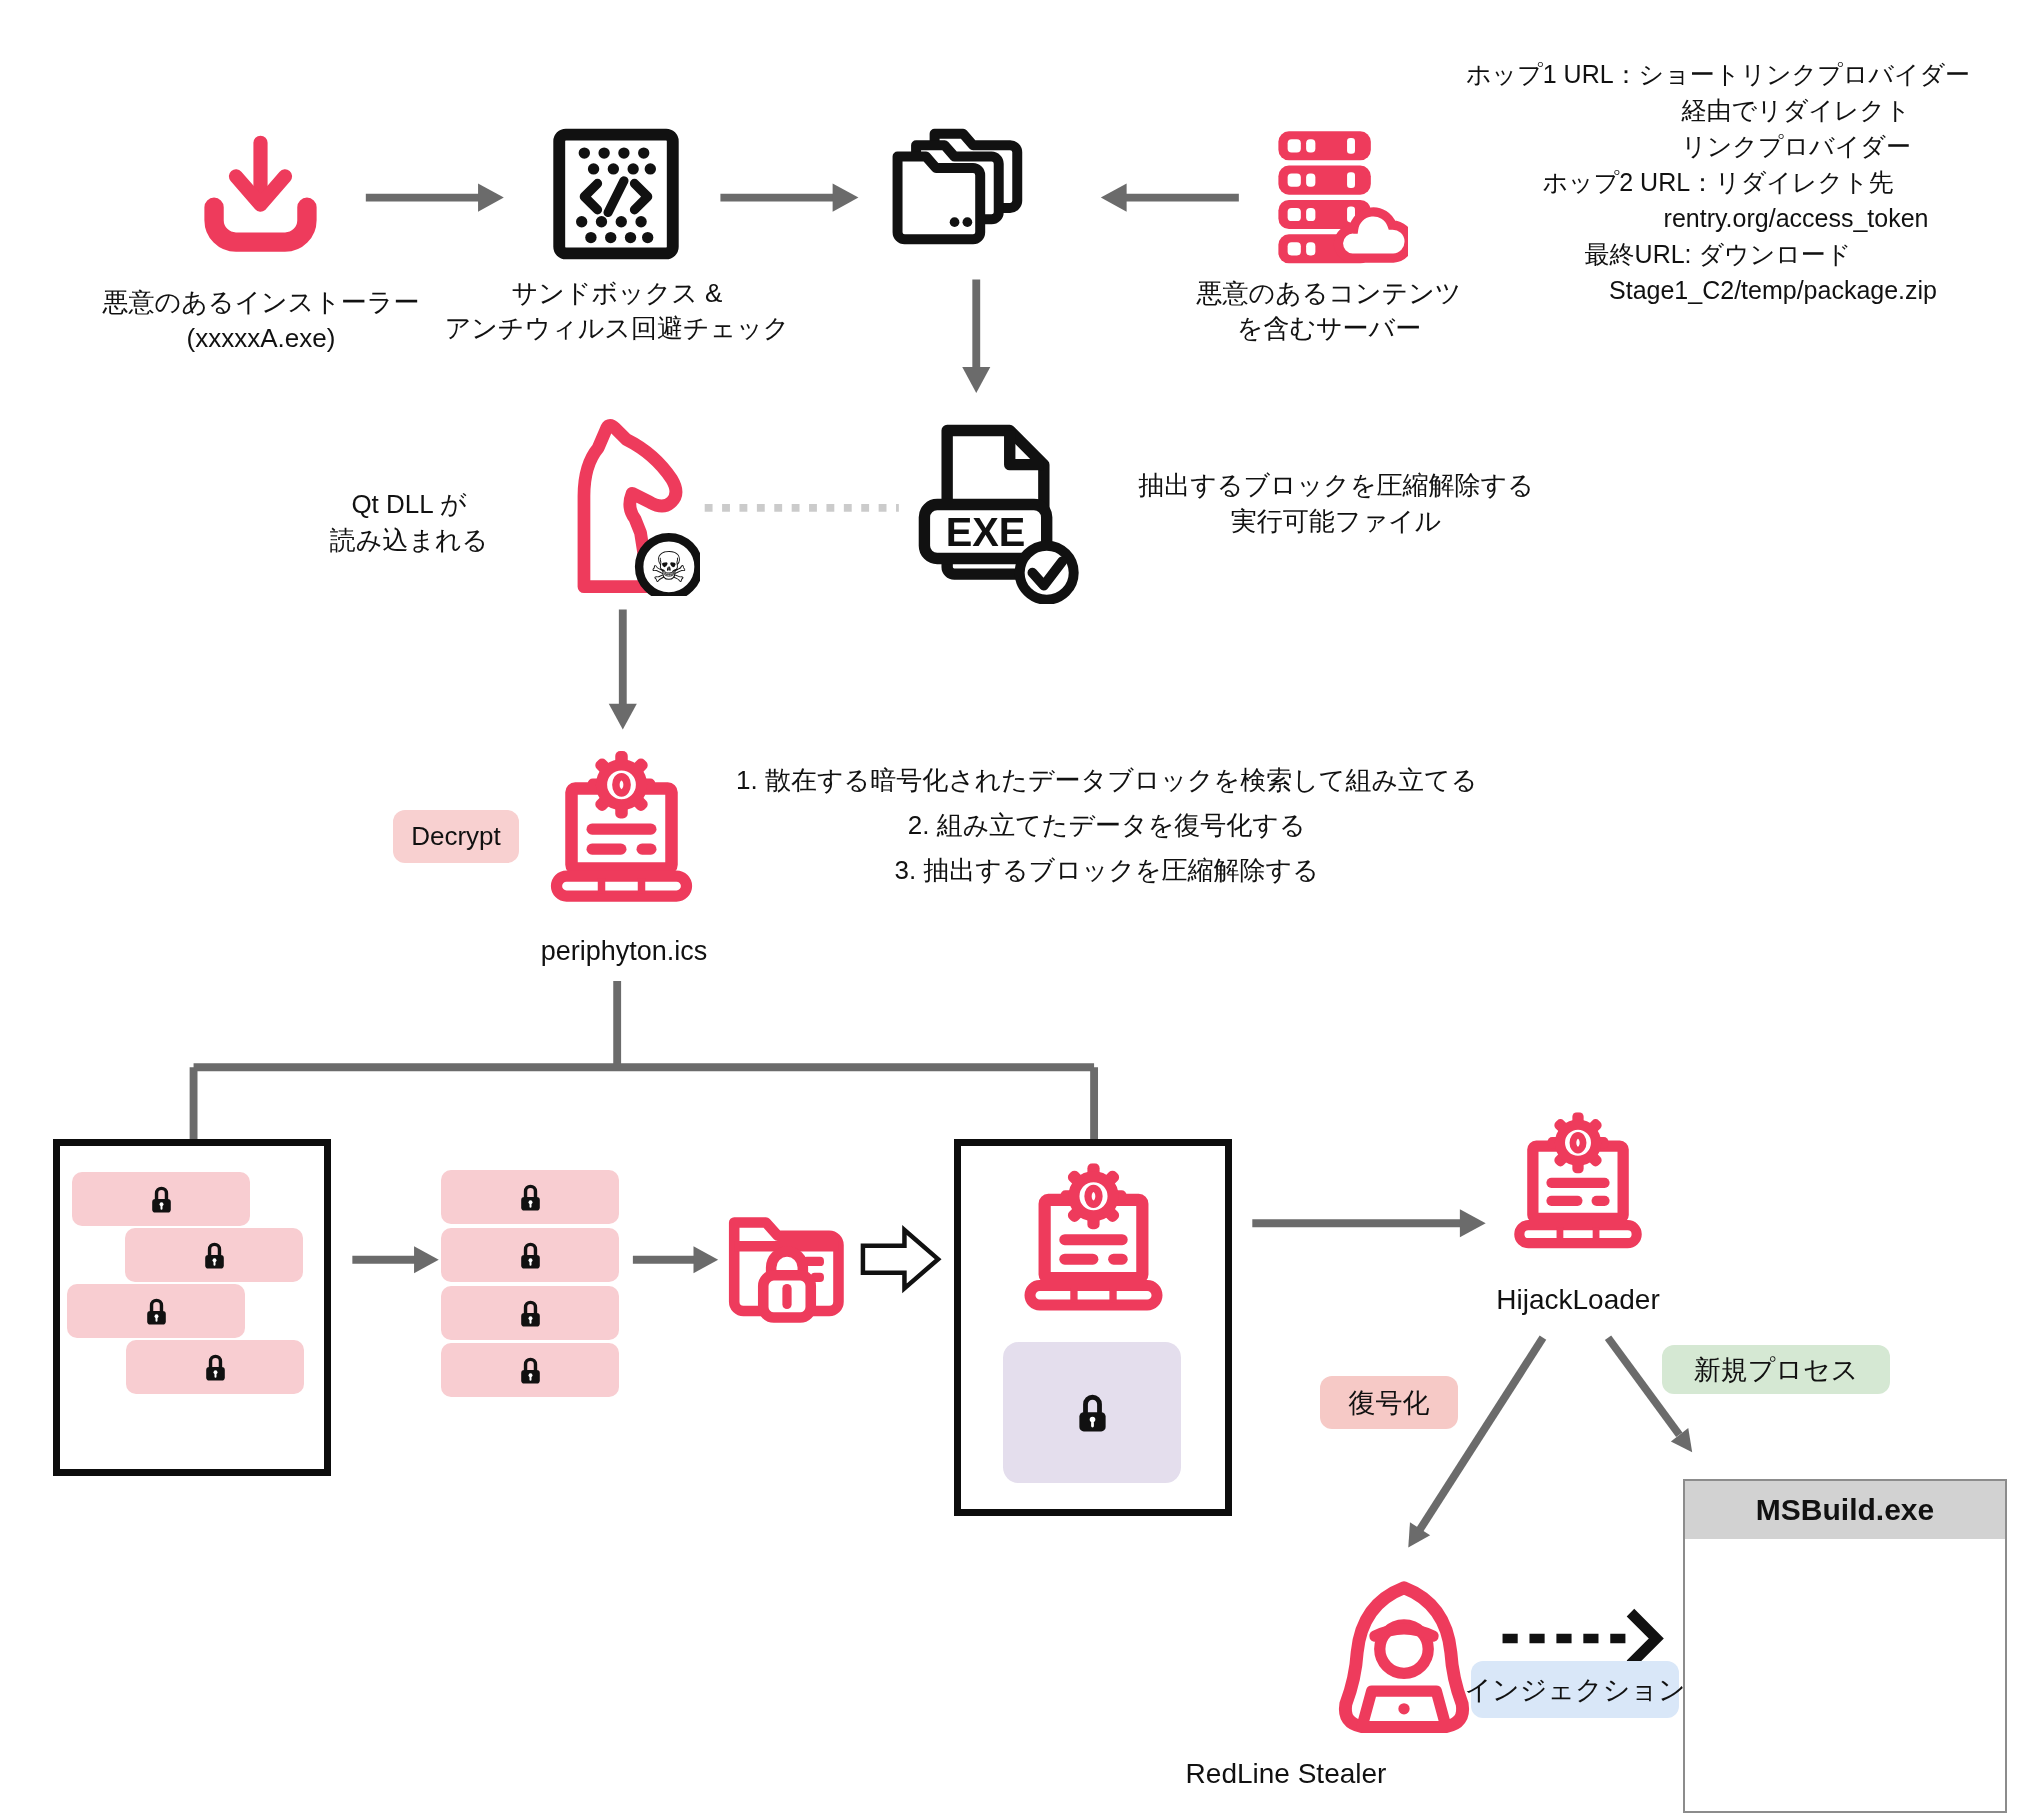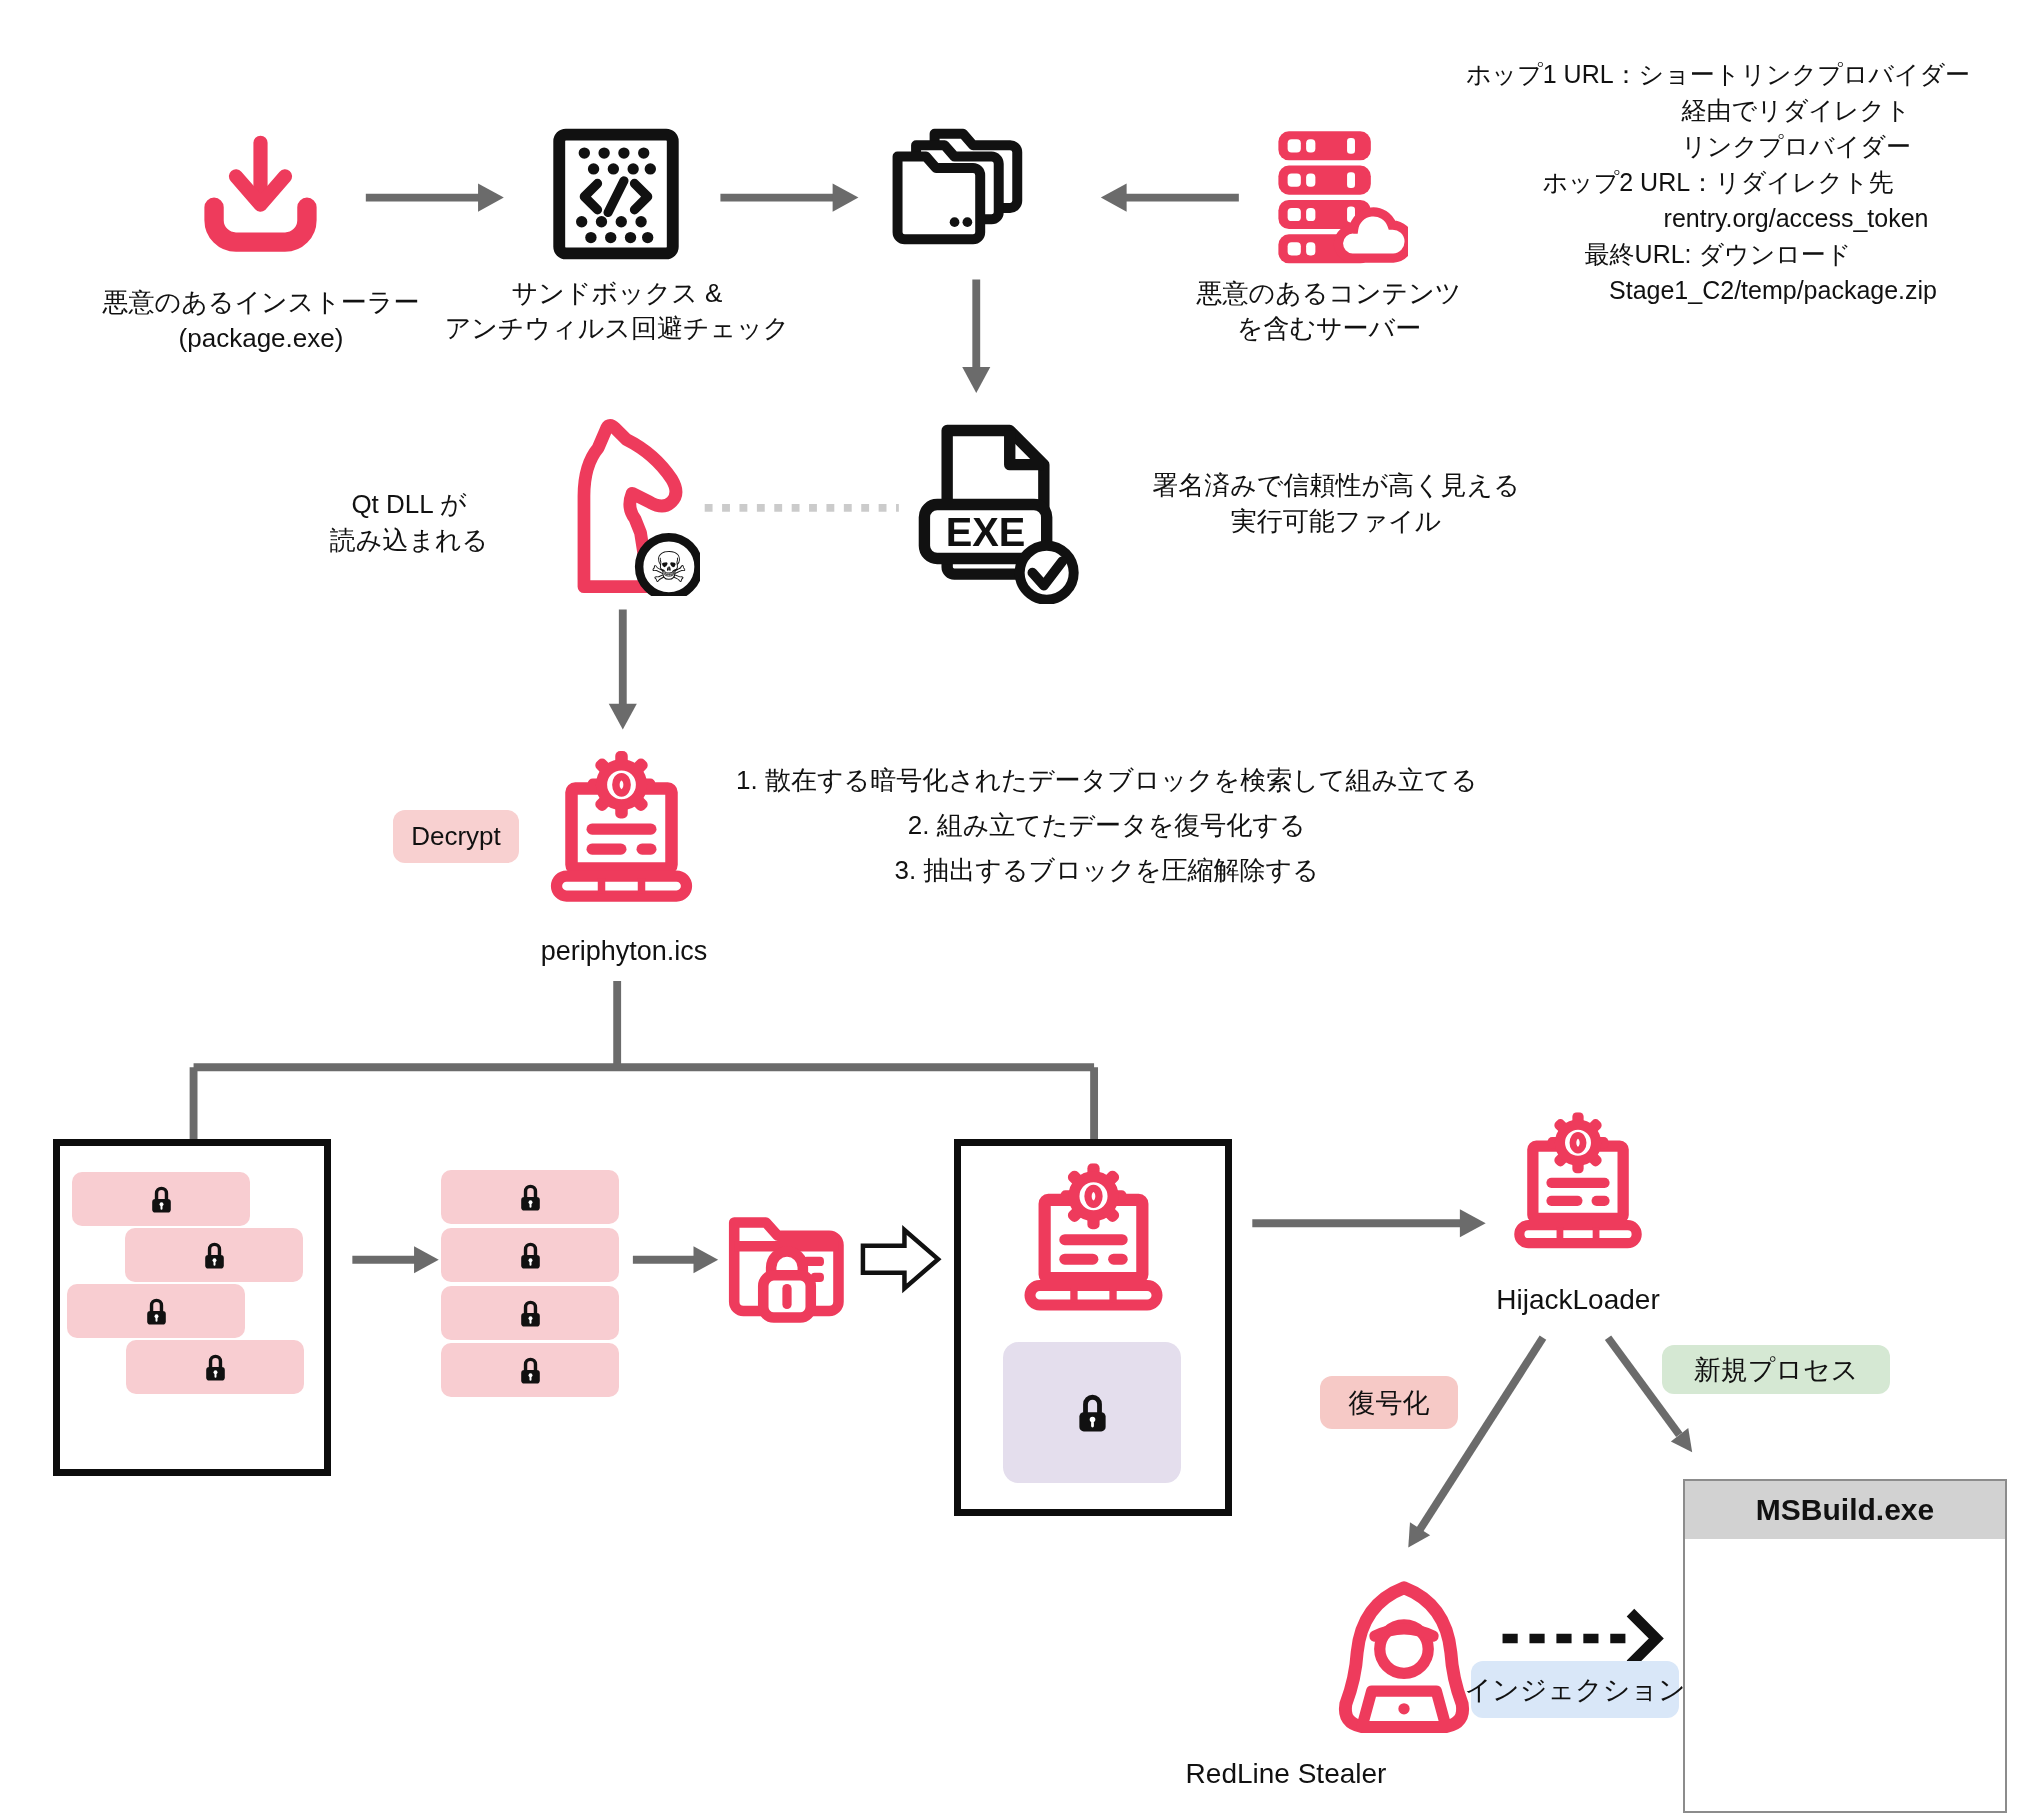--- a/index.html
+++ b/index.html
@@ -162,21 +162,21 @@
   <div class="icon" id="icon-download">
     <svg viewBox="0 0 100 102" width="100%" height="100%">
       <g stroke="#ee3b5c" fill="none" stroke-linecap="round" stroke-linejoin="round">
         <path d="M50 7 V49" stroke-width="11"></path>
         <path d="M31 33 L50 55 L69 33" stroke-width="11"></path>
         <path d="M14 57 v10 a17 17 0 0 0 17 17 h38 a17 17 0 0 0 17 -17 v-10" stroke-width="15"></path>
       </g>
     </svg>
   </div>
   <div class="lbl" id="lbl-inst-1">悪意のあるインストーラー</div>
-  <div class="lbl" id="lbl-inst-2">(package.exe)</div>
+  <div class="lbl" id="lbl-inst-2">(xxxxxA.exe)</div>
 
   <div class="icon" id="icon-sandbox">
     <svg viewBox="0 0 100 100" width="100%" height="100%">
       <rect x="7" y="5" width="86" height="90" rx="5" fill="#fff" stroke="#111" stroke-width="9"></rect>
       <g fill="#111">
         <circle cx="26" cy="19" r="4.3"></circle>
           <circle cx="41" cy="19" r="4.3"></circle>
           <circle cx="56" cy="19" r="4.3"></circle>
           <circle cx="71" cy="19" r="4.3"></circle>
         <circle cx="33" cy="31" r="4.3"></circle>
@@ -270,21 +270,21 @@
         <path d="M70 6 v24 h24" fill="none"></path>
         <rect x="10" y="58" width="86" height="38" rx="9"></rect>
       </g>
       <text x="53" y="87" text-anchor="middle" font-size="28" font-weight="bold" fill="#111" font-family="Liberation Sans, DejaVu Sans, sans-serif">EXE</text>
       <g>
         <circle cx="96" cy="106" r="19" fill="#fff" stroke="#111" stroke-width="7"></circle>
         <polyline points="86,106 94,115 107,98" fill="none" stroke="#111" stroke-width="7" stroke-linecap="round" stroke-linejoin="round"></polyline>
       </g>
     </svg>
   </div>
-  <div class="lbl" id="lbl-sig-1">署名済みで信頼性が高く見える</div>
+  <div class="lbl" id="lbl-sig-1">抽出するブロックを圧縮解除する</div>
   <div class="lbl" id="lbl-sig-2">実行可能ファイル</div>
 
   <div class="badge" id="badge-decrypt">Decrypt</div>
   <div class="icon" id="icon-laptop-decrypt">
     <svg viewBox="0 0 140 128" width="100%" height="100%">
         <use href="#laptop-gear"></use>
       </svg>
   </div>
   <div class="lbl" id="lbl-periphyton">periphyton.ics</div>
 

